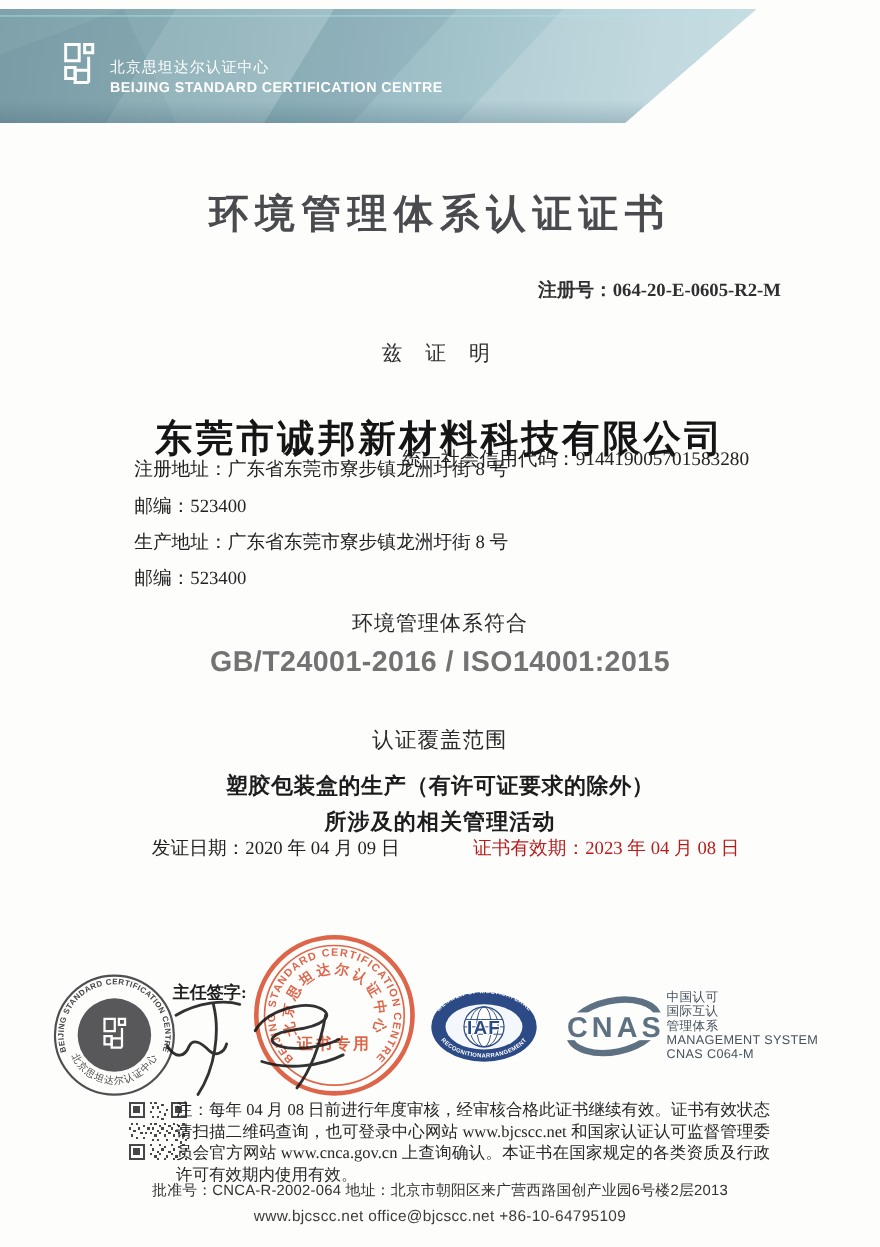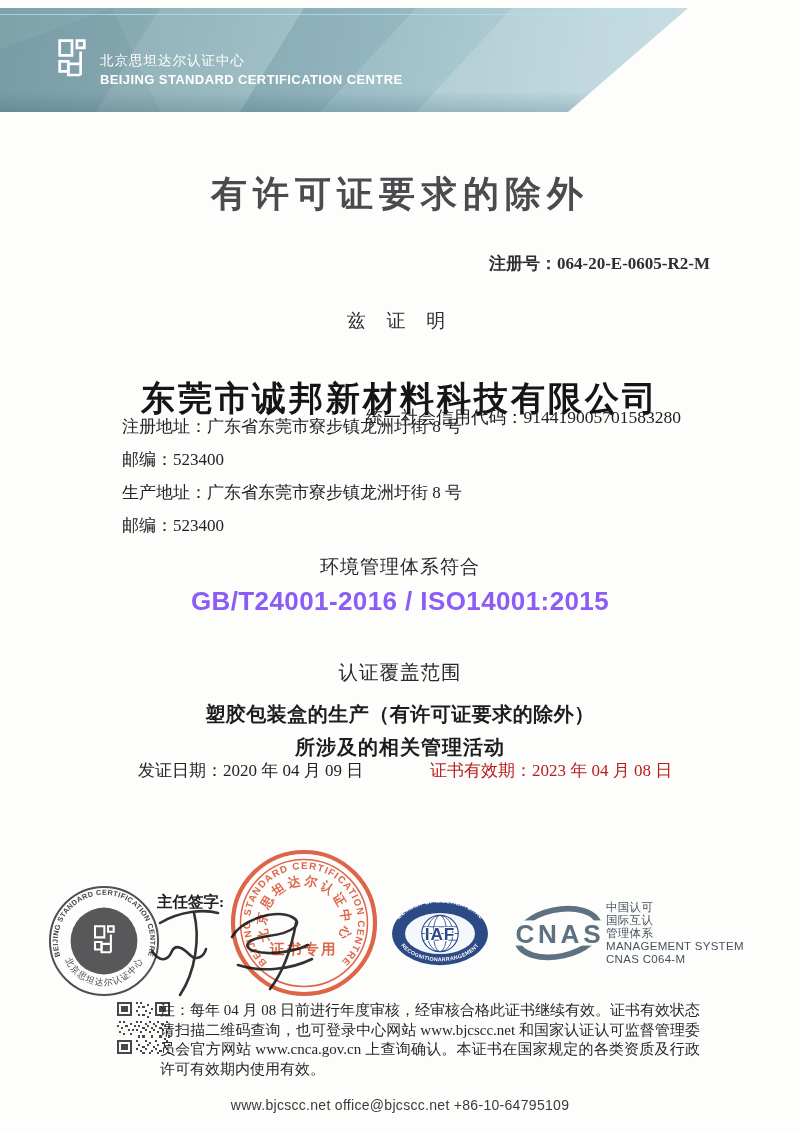--- a/index.html
+++ b/index.html
@@ -28,21 +28,21 @@
   .abs{position:absolute;left:0;width:100%;}
   .center{text-align:center;}
   .title{top:170px;font-size:36px;font-weight:bold;letter-spacing:6px;color:#4a4b4e;}
   .regno{top:252px;text-align:right;padding-right:134px;box-sizing:border-box;font-size:17px;font-weight:bold;color:#2f2f2f;margin-left:44px;}
   .certify{top:308px;font-size:19px;letter-spacing:8px;color:#2e2e2e;}
   .company{top:344px;font-size:34px;font-weight:bold;letter-spacing:3px;color:#151515;margin-top:32px;}
   .credit{top:405px;text-align:right;padding-right:119px;box-sizing:border-box;font-size:17.5px;color:#222;}
   .addr{position:absolute;left:122px;top:415px;font-size:17px;color:#222;}
   .addr div{height:19px;margin-bottom:14px;}
   .conform{top:554px;font-size:19px;letter-spacing:1px;color:#2a2a2a;}
-  .standard{top:586px;font-size:26px;font-weight:bold;font-family:"Liberation Sans","DejaVu Sans",sans-serif;letter-spacing:.4px;color:#8b5cf6;}
+  .standard{top:586px;font-size:26px;font-weight:bold;font-family:"Liberation Sans","DejaVu Sans",sans-serif;letter-spacing:.4px;color:#737373;}
   .scope-title{top:659px;font-size:19.5px;letter-spacing:1px;color:#2a2a2a;}
   .scope1{top:701px;font-size:20px;font-weight:bold;letter-spacing:.5px;color:#1d1d1d;}
   .scope2{top:734px;font-size:20px;font-weight:bold;letter-spacing:1px;color:#1d1d1d;}
   .date-issue{position:absolute;left:138px;top:759px;font-size:17px;color:#222;}
   .date-valid{position:absolute;left:430px;top:759px;font-size:17px;color:#b91c1c;}
   
   .emblem{position:absolute;left:47px;top:884px;}
   .director{position:absolute;left:157px;top:892px;font-size:15.5px;font-weight:bold;color:#1f1f1f;}
   .signature{position:absolute;left:146px;top:893px;z-index:3;}
   .stamp{position:absolute;left:228px;top:847px;z-index:2;mix-blend-mode:multiply;opacity:.92;}
@@ -86,21 +86,21 @@
       <svg class="brand-logo" width="32" height="42" viewBox="0 0 26 34">
           <use href="#bscc-glyph"></use>
         </svg>
       <div class="brand-text">
         <div class="org-cn">北京思坦达尔认证中心</div>
         <div class="org-en">BEIJING STANDARD CERTIFICATION CENTRE</div>
       </div>
     </div>
   </div>
 
-  <div class="abs center title">有许可证要求的除外</div>
+  <div class="abs center title">环境管理体系认证证书</div>
   <div class="abs regno"><span>注册号：</span><span>064-20-E-0605-R2-M</span></div>
   <div class="abs center certify">兹 证 明</div>
   <div class="abs center company">东莞市诚邦新材料科技有限公司</div>
   <div class="abs credit">统一社会信用代码：914419005701583280</div>
 
   <div class="addr">
     <div>注册地址：广东省东莞市寮步镇龙洲圩街 8 号</div>
     <div>邮编：523400</div>
     <div>生产地址：广东省东莞市寮步镇龙洲圩街 8 号</div>
     <div>邮编：523400</div>
@@ -206,15 +206,16 @@
       <path d="M18 0h7v7h-7z M19 1v5h5v-5z" fill-rule="evenodd"></path>
       <rect x="20" y="2" width="3" height="3"></rect>
       <path d="M0 18h7v7h-7z M1 19v5h5v-5z" fill-rule="evenodd"></path>
       <rect x="2" y="20" width="3" height="3"></rect>
       <path d="M9 0h1v1h-1zM11 0h1v1h-1zM14 1h1v1h-1zM10 2h1v1h-1zM12 2h1v1h-1zM16 3h1v1h-1zM9 4h1v1h-1zM13 4h1v1h-1zM15 5h1v1h-1zM10 6h1v1h-1zM12 6h1v1h-1zM14 7h1v1h-1zM1 9h1v1h-1zM3 9h1v1h-1zM6 10h1v1h-1zM0 11h1v1h-1zM4 11h1v1h-1zM8 11h1v1h-1zM2 12h1v1h-1zM5 13h1v1h-1zM7 13h1v1h-1zM1 14h1v1h-1zM3 15h1v1h-1zM6 15h1v1h-1zM9 9h1v1h-1zM11 9h1v1h-1zM13 10h1v1h-1zM15 9h1v1h-1zM17 10h1v1h-1zM19 9h1v1h-1zM21 10h1v1h-1zM23 9h1v1h-1zM10 11h1v1h-1zM12 12h1v1h-1zM14 11h1v1h-1zM16 12h1v1h-1zM18 11h1v1h-1zM20 12h1v1h-1zM22 11h1v1h-1zM24 12h1v1h-1zM9 13h1v1h-1zM11 14h1v1h-1zM13 13h1v1h-1zM15 14h1v1h-1zM17 13h1v1h-1zM19 14h1v1h-1zM21 13h1v1h-1zM23 14h1v1h-1zM10 16h1v1h-1zM12 16h1v1h-1zM16 16h1v1h-1zM20 16h1v1h-1zM22 17h1v1h-1zM24 16h1v1h-1zM9 18h1v1h-1zM13 18h1v1h-1zM15 19h1v1h-1zM18 18h1v1h-1zM21 19h1v1h-1zM23 18h1v1h-1zM10 20h1v1h-1zM12 21h1v1h-1zM14 20h1v1h-1zM17 21h1v1h-1zM19 20h1v1h-1zM22 21h1v1h-1zM24 20h1v1h-1zM9 22h1v1h-1zM11 23h1v1h-1zM13 22h1v1h-1zM16 23h1v1h-1zM18 22h1v1h-1zM20 23h1v1h-1zM23 22h1v1h-1zM12 24h1v1h-1zM15 24h1v1h-1zM19 24h1v1h-1zM24 24h1v1h-1z"></path>
     </g>
   </svg>
 
   <div class="note">注：每年 04 月 08 日前进行年度审核，经审核合格此证书继续有效。证书有效状态请扫描二维码查询，也可登录中心网站 www.bjcscc.net 和国家认证认可监督管理委员会官方网站 www.cnca.gov.cn 上查询确认。本证书在国家规定的各类资质及行政许可有效期内使用有效。</div>
 
+  <div class="abs center footer1">批准号：CNCA-R-2002-064  地址：北京市朝阳区来广营西路国创产业园6号楼2层2013</div>
   <div class="abs center footer2">www.bjcscc.net   office@bjcscc.net   +86-10-64795109</div>
 
 </div>
 
 </body></html>

